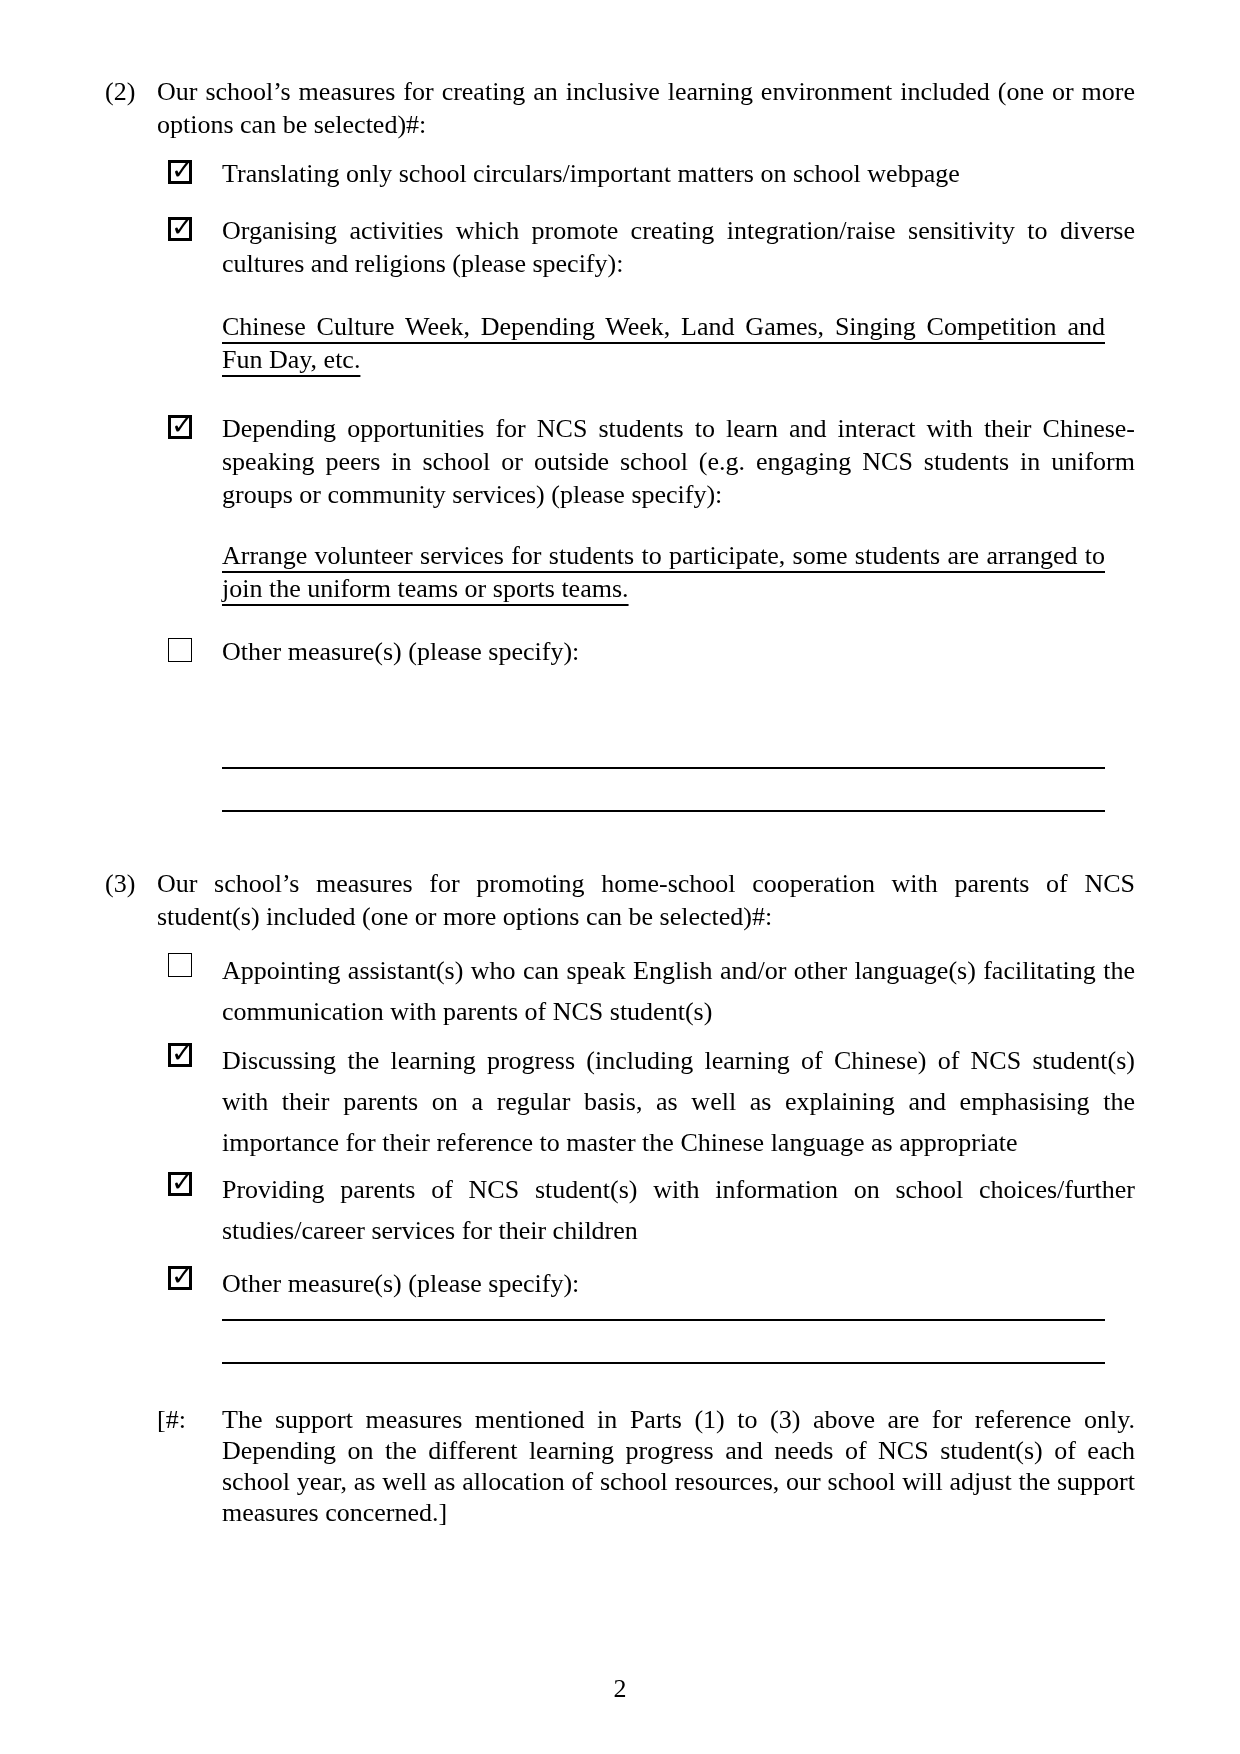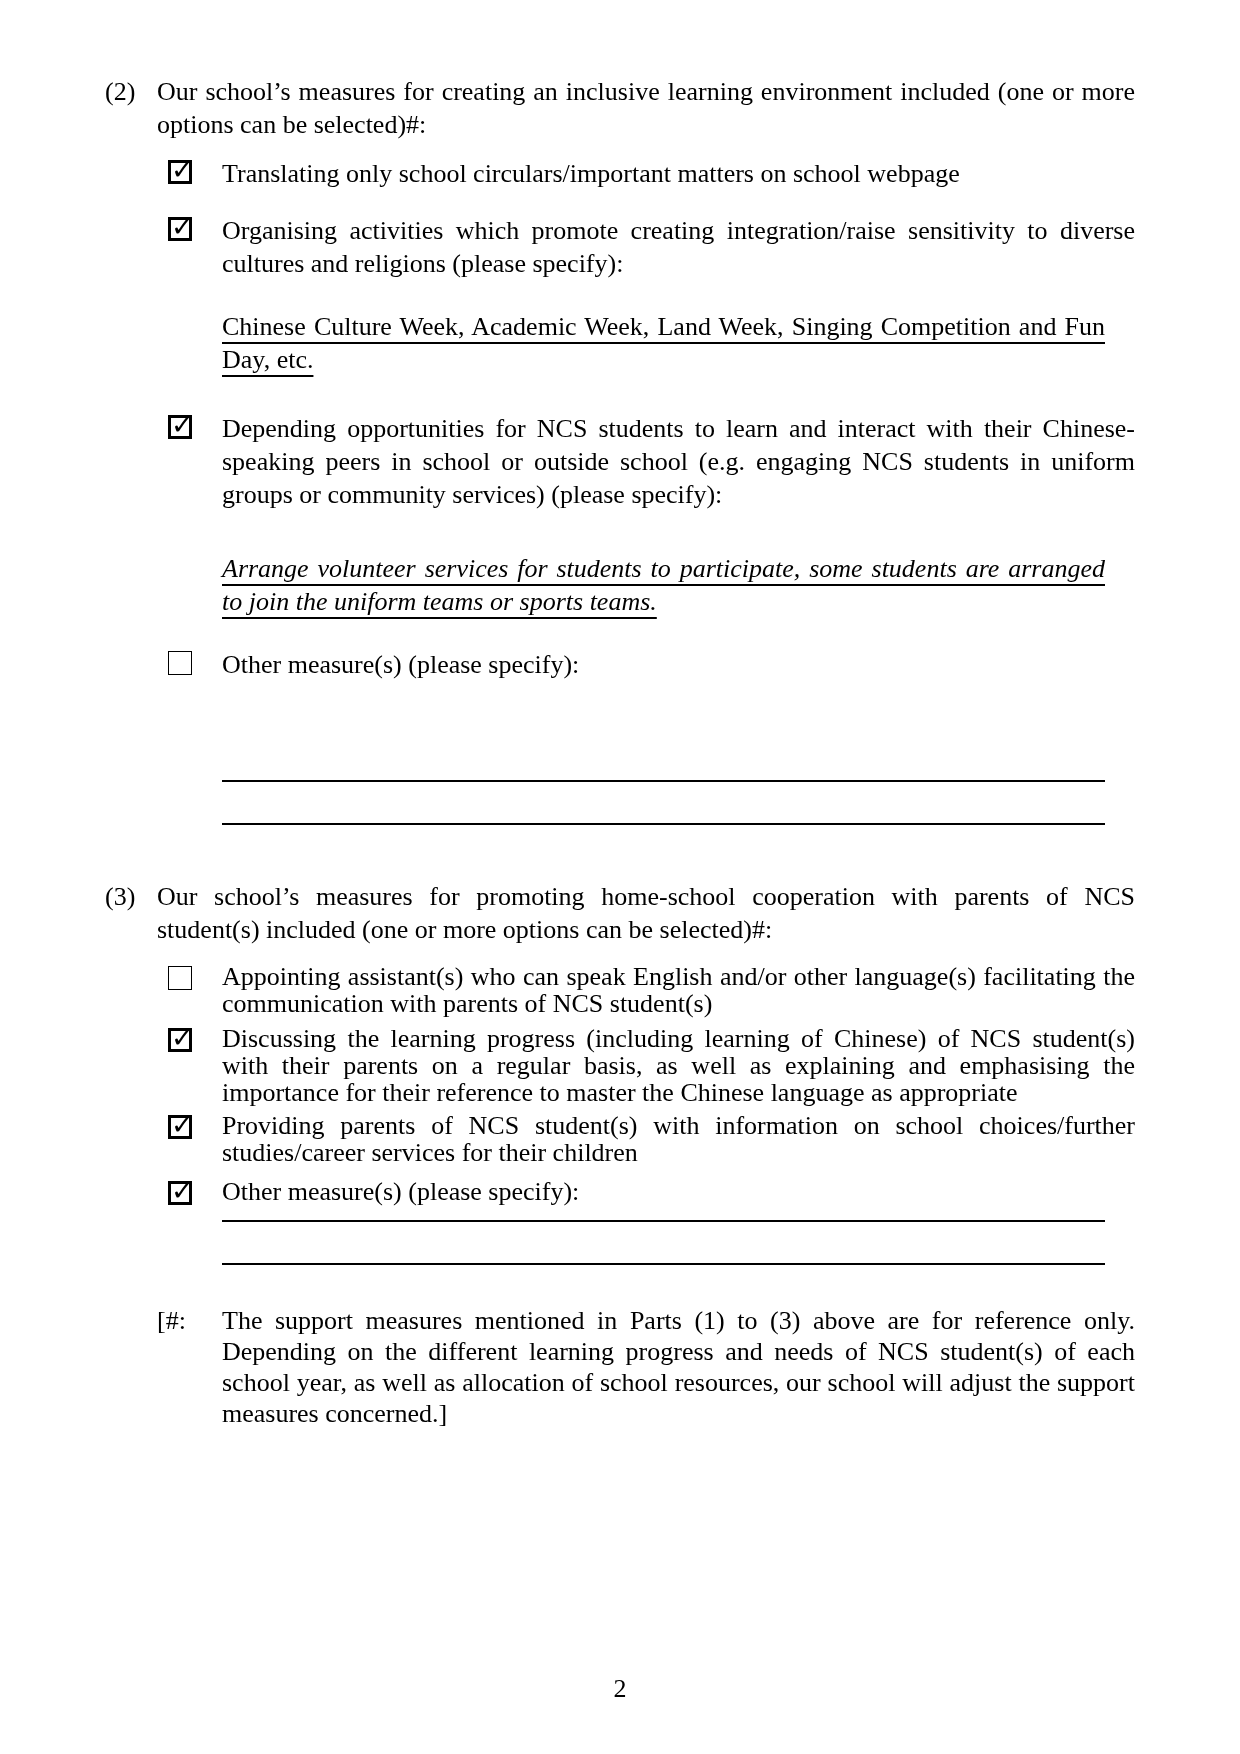--- a/index.html
+++ b/index.html
@@ -18,21 +18,21 @@
   .item-text{width:978px;text-align:justify;}
   .opt{display:flex;margin-left:63px;align-items:flex-start;}
   .cb{
     width:24px;height:24px;flex:none;margin-right:30px;margin-top:3px;
     border:1.5px solid #000;box-sizing:border-box;
     font-family:"DejaVu Sans",sans-serif;font-size:27px;font-weight:700;
     line-height:14px;text-align:center;overflow:visible;
   }
   .cb.checked{border-width:3px;}
   .opt-text{width:913px;text-align:justify;}
-  .sec3 .opt-text{line-height:27px;}
+  .sec3 .opt-text{line-height:41px;}
   .answer{
     margin-left:117px;width:883px;text-align:justify;
     text-decoration:underline;
     text-decoration-thickness:2px;
     text-underline-offset:7px;
   }
   .blank{
     margin-left:117px;width:883px;height:0;
     border-bottom:2px solid #000;
   }
@@ -47,21 +47,21 @@
   }
   .pagenum{
     position:absolute;left:0;right:0;top:1672px;
     text-align:center;
   }
   
   .s2-opt1{margin-top:16px;}
   .s2-opt2{margin-top:24px;}
   .s2-ans1{margin-top:30px;}
   .s2-opt3{margin-top:36px;}
-  .s2-ans2{margin-top:41px;font-style:italic;}
+  .s2-ans2{margin-top:28px;}
   .s2-opt4{margin-top:30px;}
   .s2-blank1{margin-top:99px;}
   .s2-blank2{margin-top:41px;}
   .s3-head{margin-top:55px;}
   .s3-opt1{margin-top:17px;}
   .s3-opt2{margin-top:8px;}
   .s3-opt3{margin-top:6px;}
   .s3-opt4{margin-top:12px;}
   .s3-blank1{margin-top:15px;}
   .s3-blank2{margin-top:41px;}
@@ -79,21 +79,21 @@
   <div class="opt s2-opt1">
     <div class="cb checked">✓</div>
     <div class="opt-text">Translating only school circulars/important matters on school webpage</div>
   </div>
 
   <div class="opt s2-opt2">
     <div class="cb checked">✓</div>
     <div class="opt-text">Organising activities which promote creating integration/raise sensitivity to diverse cultures and religions (please specify):</div>
   </div>
 
-  <div class="answer s2-ans1">Chinese Culture Week, Academic Week, Land Week, Singing Competition and Fun Day, etc.</div>
+  <div class="answer s2-ans1">Chinese Culture Week, Depending Week, Land Games, Singing Competition and Fun Day, etc.</div>
 
   <div class="opt s2-opt3">
     <div class="cb checked">✓</div>
     <div class="opt-text">Depending opportunities for NCS students to learn and interact with their Chinese-speaking peers in school or outside school (e.g. engaging NCS students in uniform groups or community services) (please specify):</div>
   </div>
 
   <div class="answer s2-ans2">Arrange volunteer services for students to participate, some students are arranged to join the uniform teams or sports teams.</div>
 
   <div class="opt s2-opt4">
     <div class="cb"></div>

